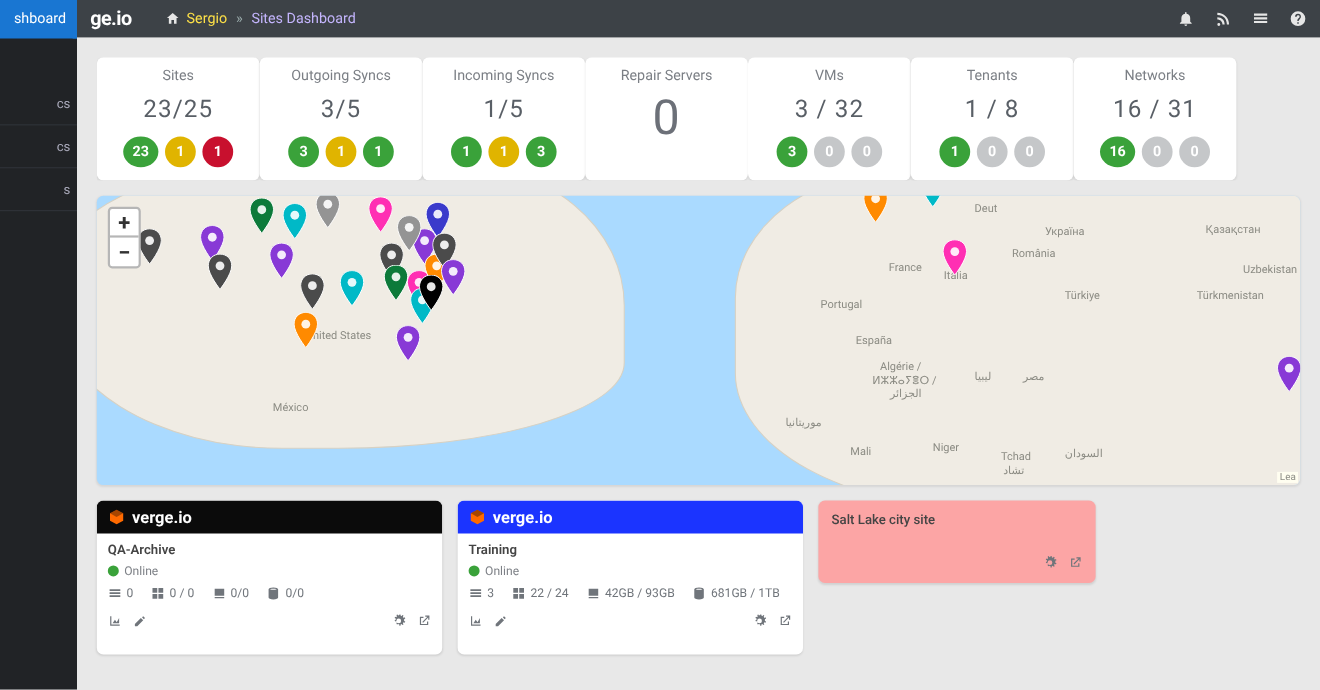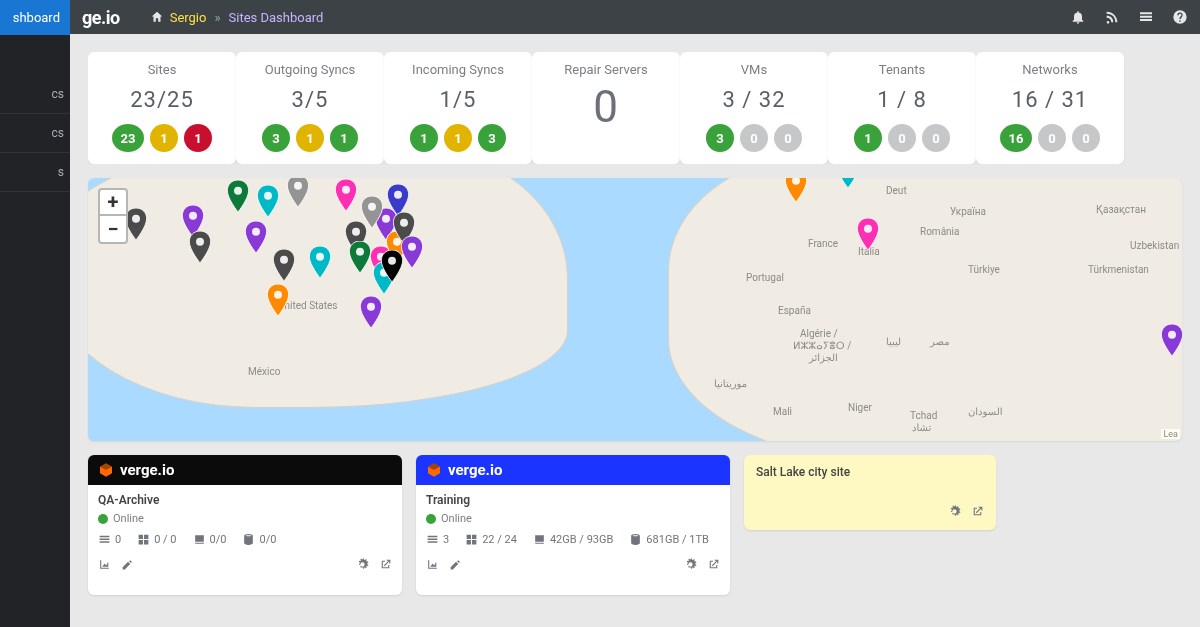--- a/index.html
+++ b/index.html
@@ -42,21 +42,21 @@
   .panel .hdr.black{background:#0b0b0b;} .panel .hdr.blue{background:#1b34ff;}
   .hdr .hex { width:16px;height:16px;margin-right:6px;}
   .panel .body { padding:8px 10px 24px; }
   .panel .name { font-weight:600; color:#444; margin-bottom:4px;}
   .status-dot{display:inline-block;width:10px;height:10px;border-radius:50%;background:#3aa23a;margin-right:5px;vertical-align:middle;}
   .status-txt{color:#7d8086;font-size:11px; vertical-align:middle;}
   .metrics{display:flex;gap:16px;margin-top:8px;color:#70757b;font-size:11px; white-space:nowrap; overflow:hidden;}
   .metrics .m{display:flex;align-items:center;gap:4px;}
   .actions{display:flex;justify-content:space-between;margin-top:10px;color:#5b6067;}
   .actions .left, .actions .right{display:flex;gap:10px;}
-  .simple-panel{background:#fef9c3;border-radius:6px;width:252px;box-shadow:0 1px 2px rgba(0,0,0,.1);padding:10px 12px; height:min-content;}
+  .simple-panel{background:#fca5a5;border-radius:6px;width:252px;box-shadow:0 1px 2px rgba(0,0,0,.1);padding:10px 12px; height:min-content;}
   .simple-panel .row1{font-size:12px;color:#444;font-weight:500;margin-bottom:22px;}
   .simple-panel .row2{display:flex;justify-content:flex-end;gap:10px;color:#5b6067;}
   svg.ico{width:13px;height:13px;fill:#70757b;vertical-align:middle;}
 </style>
 </head>
 <body>
 
 <div class="layout">
   <div class="sidebar">
     <div class="sidebar-tab">shboard</div>

